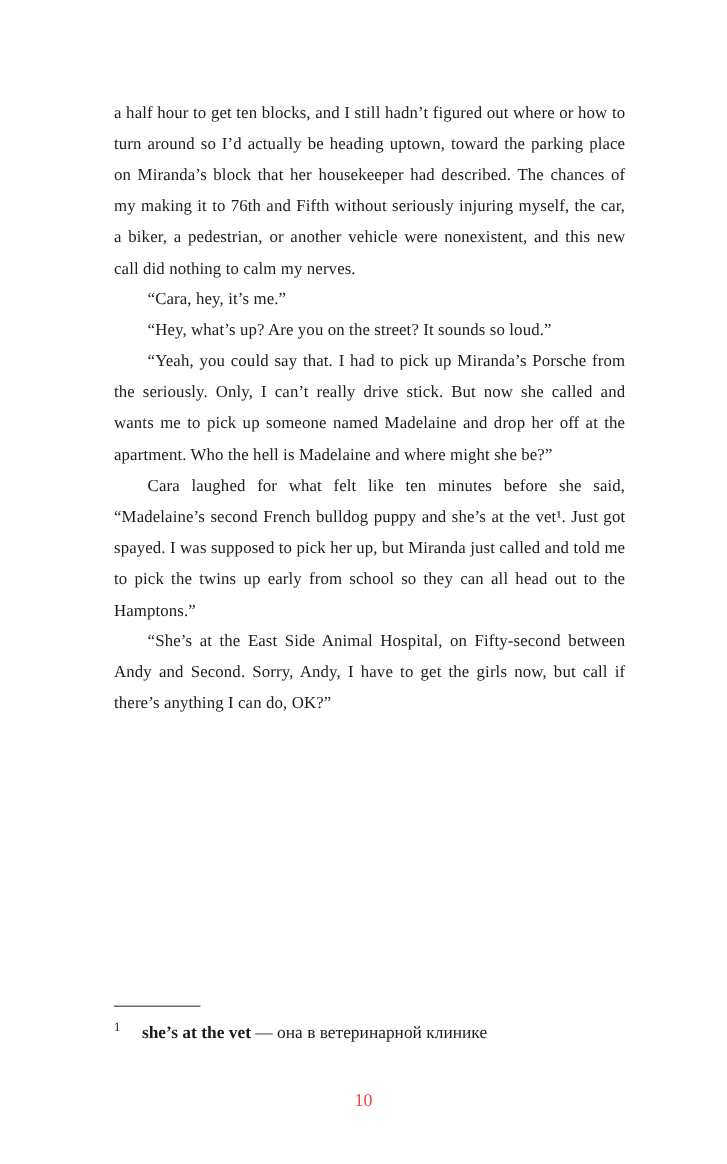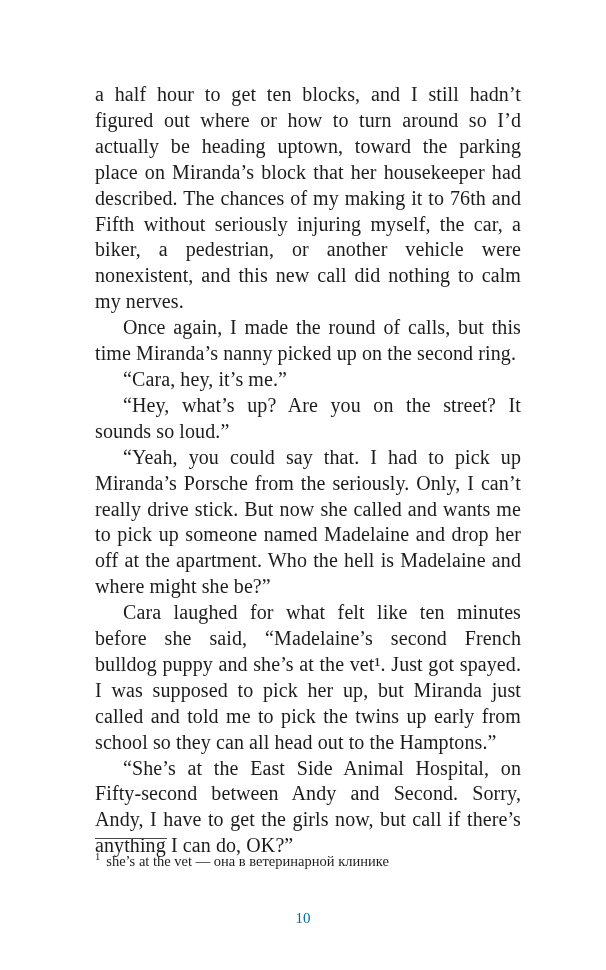--- a/index.html
+++ b/index.html
@@ -17,21 +17,21 @@
     overflow: hidden;
   }
   .text-block {
     position: absolute;
     left: 95px;
     top: 82px;
     width: 426px;
   }
   .para {
     margin: 0;
-    font-size: 20px;
+    font-size: 14px;
     line-height: 25.9px;
     text-align: justify;
     text-indent: 28px;
     letter-spacing: 0.1px;
   }
   .para.no-indent {
     text-indent: 0;
   }
   .footnote-area {
     position: absolute;
@@ -49,40 +49,40 @@
     margin: 0;
     font-size: 14.5px;
     line-height: 20px;
     text-align: left;
   }
   .footnote-line sup {
     font-size: 10.5px;
     margin-right: 6px;
   }
   .footnote-line b {
-    font-weight: normal;
+    font-weight: bold;
+    margin-left: 12px;
   }
   .page-number {
     position: absolute;
     left: 0;
     top: 910px;
     width: 606px;
     text-align: center;
     font-size: 15px;
-    color: #0369a1;
+    color: #ef4444;
   }
 </style>
 </head>
 <body>
 
 <div class="book-page">
 
   <div class="text-block">
     <p class="para no-indent">a half hour to get ten blocks, and I still hadn’t figured out where or how to turn around so I’d actually be heading uptown, toward the parking place on Miranda’s block that her housekeeper had described. The chances of my making it to 76th and Fifth without seriously injuring myself, the car, a biker, a pedestrian, or another vehicle were nonexistent, and this new call did nothing to calm my nerves.</p>
-    <p class="para">Once again, I made the round of calls, but this time Miranda’s nanny picked up on the second ring.</p>
     <p class="para">“Cara, hey, it’s me.”</p>
     <p class="para">“Hey, what’s up? Are you on the street? It sounds so loud.”</p>
     <p class="para">“Yeah, you could say that. I had to pick up Miranda’s Porsche from the seriously. Only, I can’t really drive stick. But now she called and wants me to pick up someone named Madelaine and drop her off at the apartment. Who the hell is Madelaine and where might she be?”</p>
     <p class="para">Cara laughed for what felt like ten minutes before she said, “Madelaine’s second French bulldog puppy and she’s at the vet¹. Just got spayed. I was supposed to pick her up, but Miranda just called and told me to pick the twins up early from school so they can all head out to the Hamptons.”</p>
     <p class="para">“She’s at the East Side Animal Hospital, on Fifty-second between Andy and Second. Sorry, Andy, I have to get the girls now, but call if there’s anything I can do, OK?”</p>
   </div>
 
   <div class="footnote-area">
     <div class="footnote-rule"></div>
     <p class="footnote-line">

